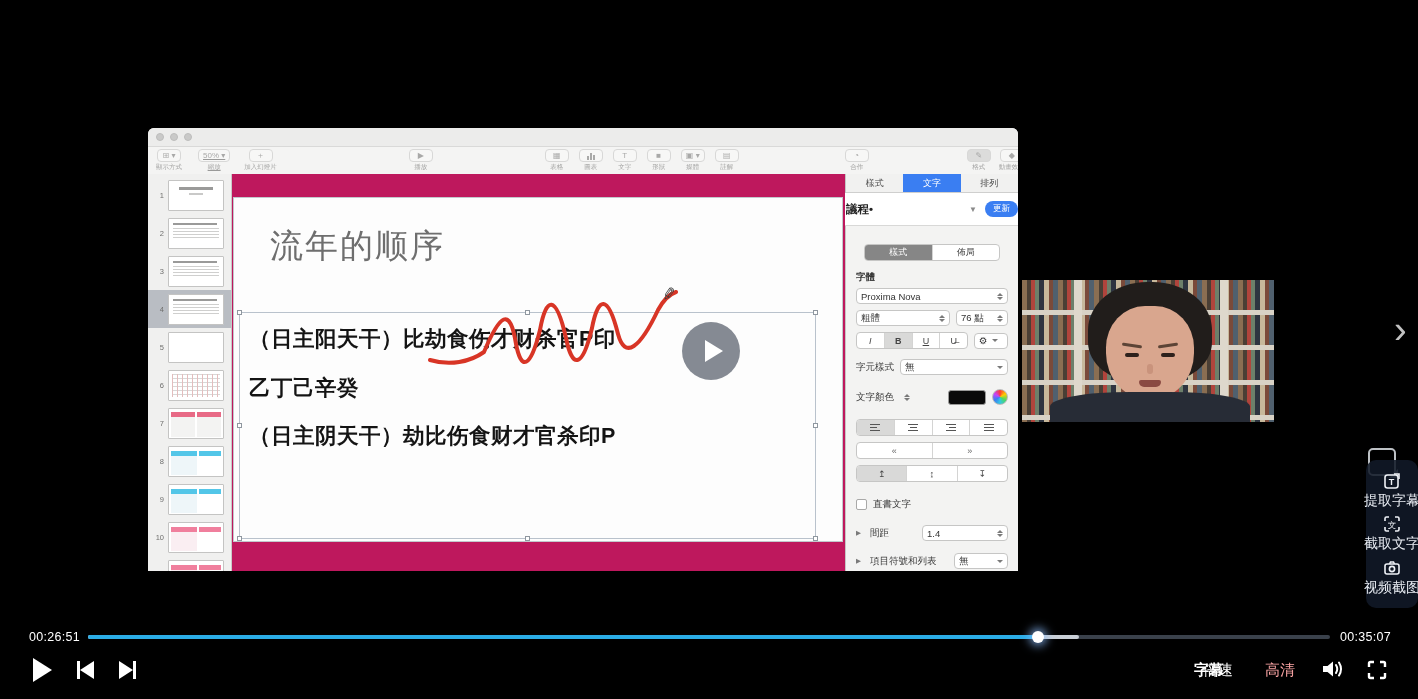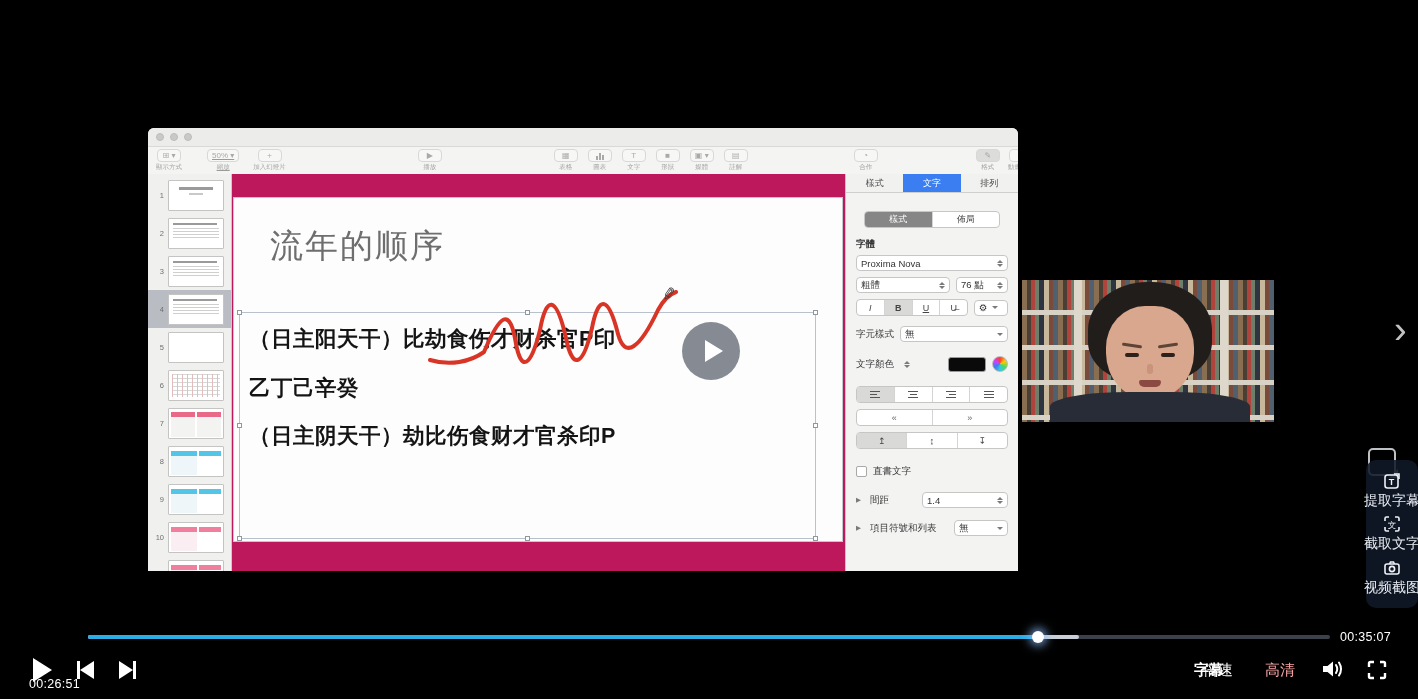--- a/index.html
+++ b/index.html
@@ -136,21 +136,21 @@
   .side-tools{position:absolute;left:1366px;top:460px;width:52px;height:148px;background:rgba(17,25,40,.88);
               border-radius:10px;display:flex;flex-direction:column;align-items:center;justify-content:space-evenly;padding:6px 0;box-sizing:border-box;}
   .tool-item{display:flex;flex-direction:column;align-items:center;gap:2px;color:#eef1f6;}
   .tool-item .lbl{font-size:14px;white-space:nowrap;color:#e8ecf2;}
   .half-icon{position:absolute;left:1368px;top:448px;width:24px;height:24px;border:2px solid #dfe3e8;border-radius:5px;opacity:.85;}
   .half-icon i{position:absolute;right:-4px;bottom:-4px;width:0;height:0;border-style:solid;border-width:0 0 9px 9px;
                border-color:transparent transparent #dfe3e8 transparent;}
 
   
   .time{position:absolute;top:630px;font-size:12.5px;color:#fff;letter-spacing:.3px;}
-  .time.cur{left:29px;margin-top:47px;} .time.dur{left:1340px;}
+  .time.cur{left:29px;} .time.dur{left:1340px;}
   .progress{position:absolute;left:88px;top:635px;width:1242px;height:4px;background:#3a414b;border-radius:2px;}
   .prog-buffer{position:absolute;left:0;top:0;height:4px;background:#c9cfd6;border-radius:2px;}
   .prog-fill{position:absolute;left:0;top:0;height:4px;background:#2bacе4;background:#2bade6;border-radius:2px;}
   .prog-dot{position:absolute;top:-4px;width:12px;height:12px;margin-left:-6px;border-radius:50%;background:#fff;
             box-shadow:0 0 10px 3px rgba(140,190,255,.75);}
   .ctl-play{position:absolute;left:33px;top:658px;width:0;height:0;border-style:solid;
             border-width:12px 0 12px 19px;border-color:transparent transparent transparent #fff;}
   .ctl-prev{position:absolute;left:77px;top:661px;display:flex;align-items:center;}
   .ctl-prev b{width:3px;height:18px;background:#fff;display:block;}
   .ctl-prev i{width:0;height:0;border-style:solid;border-width:9px 14px 9px 0;border-color:transparent #fff transparent transparent;display:block;}
@@ -175,21 +175,21 @@
           <i></i>
           <i></i>
         </div>
     </div>
 
     <div class="kn-toolbar">
       <div class="tb-item" style="margin-left:8px;">
         <span class="tb-btn">⊞ ▾</span>
           <span class="tb-lbl">顯示方式</span>
       </div>
-      <div class="tb-item" style="margin-left:25px;text-decoration:underline;">
+      <div class="tb-item" style="margin-left:16px;text-decoration:underline;">
         <span class="tb-btn"><span>50%</span>&nbsp;▾</span>
           <span class="tb-lbl">縮放</span>
       </div>
       <div class="tb-item" style="margin-left:14px;">
         <span class="tb-btn">＋</span>
           <span class="tb-lbl">加入幻燈片</span>
       </div>
       <div class="tb-item" style="margin-left:132px;">
         <span class="tb-btn">▶</span>
           <span class="tb-lbl">播放</span>
@@ -349,20 +349,25 @@
         </div>
       </div>
 
       <div class="kn-inspector">
         <div class="insp-tabs">
           <div class="insp-tab">樣式</div>
           <div class="insp-tab active">文字</div>
           <div class="insp-tab">排列</div>
         </div>
 
+        <div class="pstyle-row">
+          <span class="pstyle-name">議程•</span>
+          <span class="pstyle-caret">▼</span>
+          <span class="update-pill">更新</span>
+        </div>
 
         <div class="insp-pad">
           <div class="seg" style="margin:10px 8px 0 8px;">
             <span class="dark">樣式</span>
             <span>佈局</span>
           </div>
 
           <div class="sec-label">字體</div>
 
           <div class="sel">

